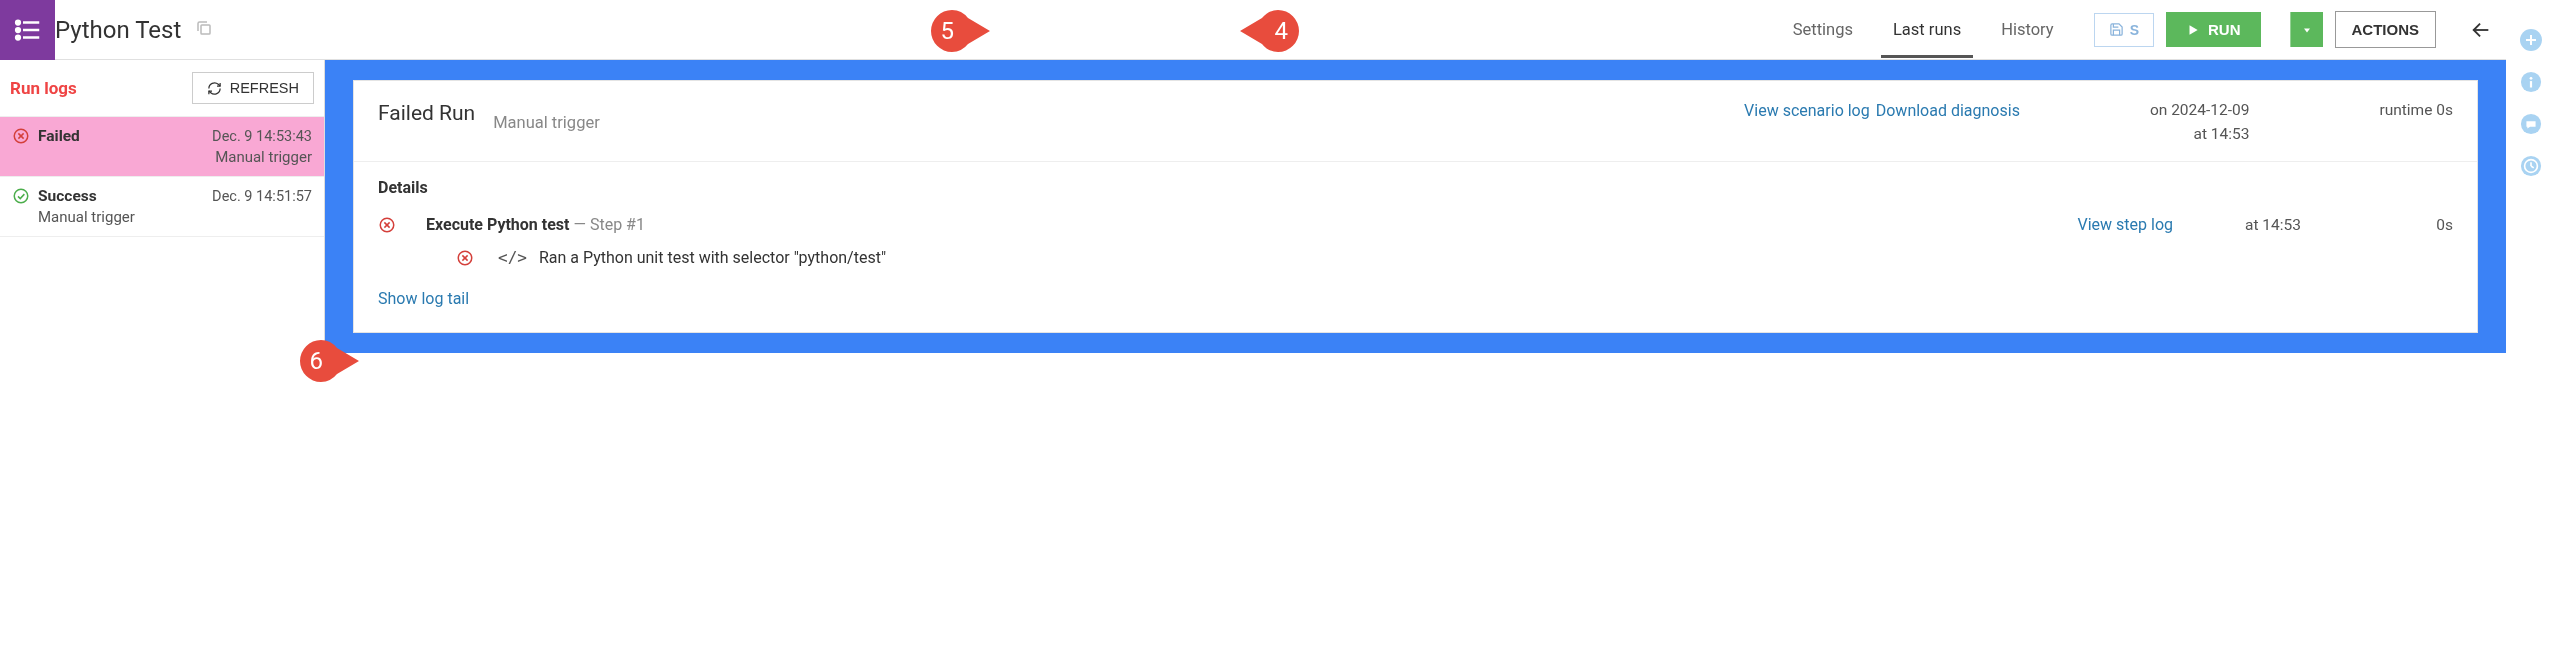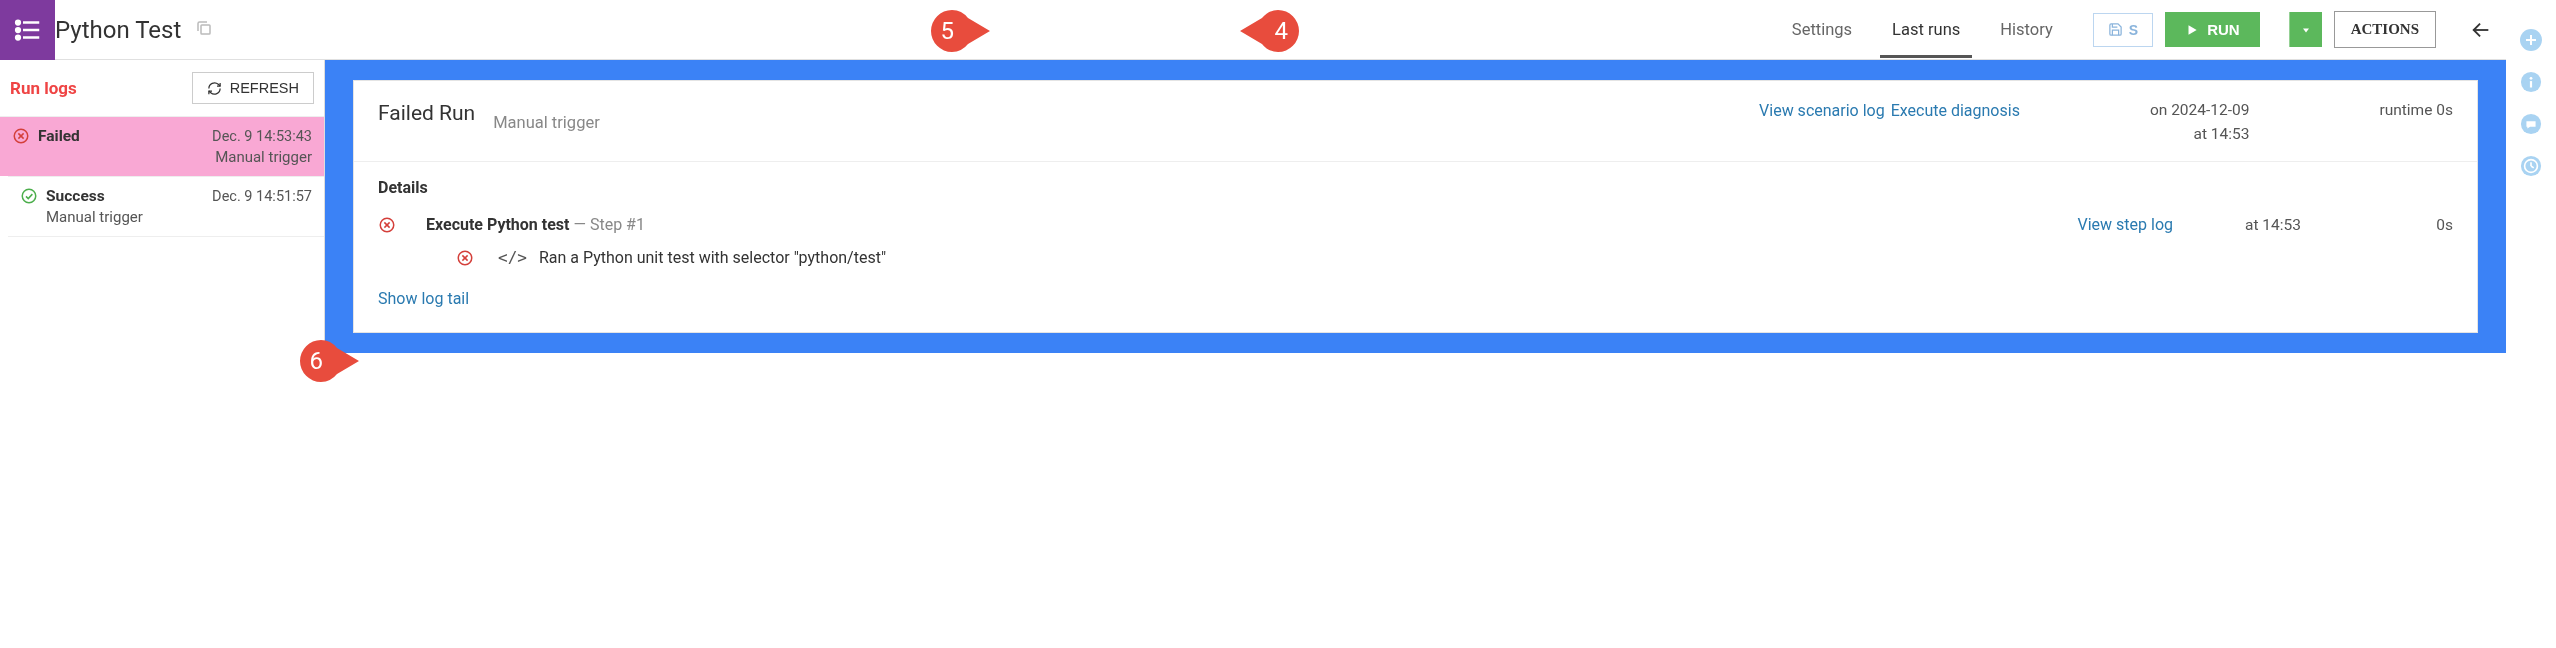--- a/index.html
+++ b/index.html
@@ -13,21 +13,21 @@
 .copy-icon { margin-left: 14px; color: #bbb; cursor: pointer; }
 .nav-tabs { display: flex; align-items: center; margin-left: auto; gap: 40px; padding-right: 0; }
 .nav-tab { color: #666; font-size: 16.5px; cursor: pointer; padding: 18px 0; position: relative; }
 .nav-tab.active { color: #333; }
 .nav-tab.active::after { content: ""; position: absolute; bottom: -1px; left: -12px; right: -12px; height: 3px; background: #555; }
 .header-actions { display: flex; align-items: center; gap: 12px; margin-left: 40px; padding-right: 20px; }
 .save-btn { border: 1px solid #bcd6f0; background: #fff; padding: 8px 14px; display: flex; align-items: center; gap: 6px; color: #8ab4dc; font-size: 14px; font-weight: 600; cursor: pointer; }
 .run-group { display: flex; gap: 29px; }
 .run-btn { background: #5cb85c; color: #fff; border: none; padding: 9px 20px; font-size: 15px; font-weight: 700; display: flex; align-items: center; gap: 8px; cursor: pointer; }
 .run-caret { background: #5cb85c; border: none; border-left: 1px solid rgba(255,255,255,0.35); padding: 9px 10px; cursor: pointer; display: flex; align-items: center; justify-content: center; }
-.actions-btn { background: #fff; border: 1px solid #999; padding: 9px 16px; font-size: 15px; font-weight: 700; color: #333; cursor: pointer; font-family: Liberation Serif, serif; }
+.actions-btn { background: #fff; border: 1px solid #999; padding: 9px 16px; font-size: 15px; font-weight: 700; color: #333; cursor: pointer; }
 .back-arrow { width: 50px; display: flex; align-items: center; justify-content: center; cursor: pointer; height: 60px; }
 .subnav { display: flex; gap: 48px; padding: 0 16px; border-bottom: 1px solid #eee; }
 .subnav-item { padding: 13px 0; color: #666; font-size: 16px; cursor: pointer; position: relative; }
 .subnav-item.active { color: #333; font-weight: 500; }
 .subnav-item.active::after { content: ""; position: absolute; bottom: -1px; left: -6px; right: -6px; height: 2.5px; background: #555; }
 .workspace { display: flex; }
 .sidebar-panel { width: 325px; border-right: 1px solid #ddd; background: #fff; }
 .runlogs-header { display: flex; align-items: center; justify-content: space-between; padding: 12px 10px; }
 .runlogs-title { font-size: 17px; font-weight: 700; color: #ef4444; }
 .refresh-btn { border: 1px solid #ccc; background: #fff; padding: 7px 14px; font-size: 14.5px; font-weight: 400; color: #333; display: flex; align-items: center; gap: 8px; cursor: pointer; }
@@ -151,41 +151,41 @@
         <svg class="run-status-icon" viewBox="0 0 24 24" fill="none" stroke="#d43f3a" stroke-width="2">
                 <circle cx="12" cy="12" r="9"></circle>
                 <line x1="8.5" y1="8.5" x2="15.5" y2="15.5"></line>
                 <line x1="15.5" y1="8.5" x2="8.5" y2="15.5"></line>
               </svg>
         <div class="run-status-label">Failed</div>
         <div class="run-time">Dec. 9 14:53:43</div>
       </div>
       <div class="run-trigger">Manual trigger</div>
     </div>
-    <div class="run-item" style="border-bottom:1px solid #eee;margin-left:8px;">
+    <div class="run-item" style="border-bottom:1px solid #eee;">
       <div class="run-item-row1">
         <svg class="run-status-icon" viewBox="0 0 24 24" fill="none" stroke="#4cae4c" stroke-width="2">
                 <circle cx="12" cy="12" r="9"></circle>
                 <polyline points="8 12.5 11 15.5 16.5 9.5"></polyline>
               </svg>
         <div class="run-status-label">Success</div>
         <div class="run-time">Dec. 9 14:51:57</div>
       </div>
       <div class="run-trigger">Manual trigger</div>
     </div>
   </div>
 
   <div class="detail-panel">
     <div class="detail-card">
       <div class="card-header">
         <div class="card-title">Failed Run</div>
         <div class="card-sub">Manual trigger</div>
         <div class="card-links">
           <div class="link">View scenario log</div>
-          <div class="link">Execute diagnosis</div>
+          <div class="link">Download diagnosis</div>
         </div>
         <div class="card-meta">
           <div>on 2024-12-09</div>
           <div>at 14:53</div>
         </div>
         <div class="card-runtime">runtime 0s</div>
       </div>
       <div class="card-body">
         <div class="details-label">Details</div>
         <div class="step-row">

